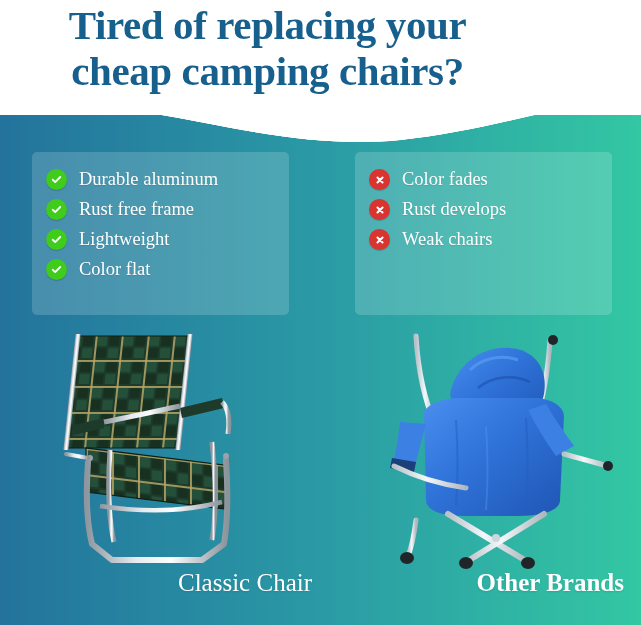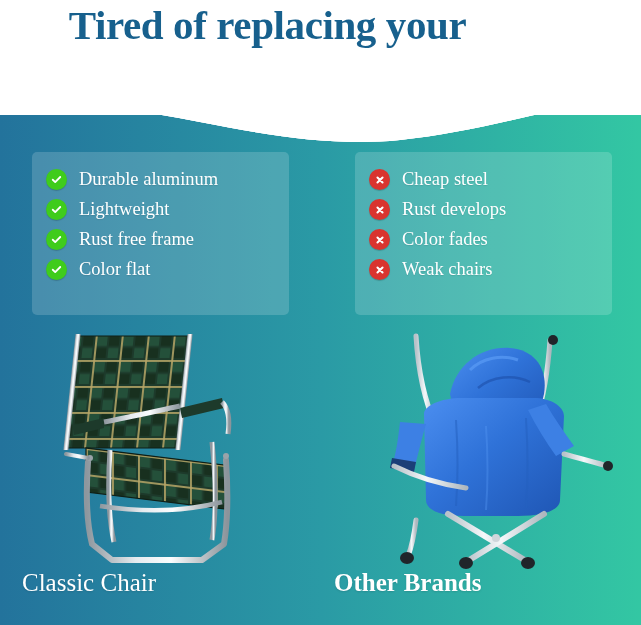--- a/index.html
+++ b/index.html
@@ -127,21 +127,21 @@
   .product svg { display: block; width: 100%; height: 100%; }
 
   
   .caption {
     position: absolute;
     z-index: 6;
     color: #ffffff;
     font-family: "Liberation Serif", "DejaVu Serif", serif;
     font-size: 25px;
     line-height: 29px;
-    text-align: left;
+    text-align: right;
     white-space: nowrap;
     text-shadow: 0 1px 2px rgba(0,0,0,0.13);
   }
   .caption-left { left: 22px; top: 568px; width: 290px; }
   .caption-right { left: 334px; top: 568px; width: 290px; font-weight: bold; }
 </style>
 </head>
 <body>
 
 <div id="infographic">
@@ -166,85 +166,78 @@
 
       <path d="M0,0 L641,0 L641,99 C630,98 618,98 600,101
                C540,112 470,133 400,140 C340,146 280,138 200,122
                C120,106 55,102 0,108 Z" fill="#ffffff"></path>
     </svg>
   </div>
 
   <div class="header-zone">
     <div class="headline">
       <span class="headline-line">Tired of replacing your</span>
+      <span class="headline-line">cheap camping chairs?</span>
     </div>
   </div>
 
   <div class="panel panel-pros">
     <ul class="feature-list">
       <li class="feature-item">
         <span class="badge badge-check">
           <svg width="13" height="13" viewBox="0 0 16 16" aria-hidden="true">
             <path d="M3.4 8.3 L6.4 11.2 L12.6 4.9" fill="none" stroke="#ffffff" stroke-width="2.3" stroke-linecap="round" stroke-linejoin="round"></path>
           </svg>
         </span>
         <span class="feature-label">Durable aluminum</span>
       </li>
       <li class="feature-item">
         <span class="badge badge-check">
           <svg width="13" height="13" viewBox="0 0 16 16" aria-hidden="true">
             <path d="M3.4 8.3 L6.4 11.2 L12.6 4.9" fill="none" stroke="#ffffff" stroke-width="2.3" stroke-linecap="round" stroke-linejoin="round"></path>
           </svg>
         </span>
-        <span class="feature-label">Lightweight</span>
+        <span class="feature-label">Rust free frame</span>
       </li>
       <li class="feature-item">
         <span class="badge badge-check">
           <svg width="13" height="13" viewBox="0 0 16 16" aria-hidden="true">
             <path d="M3.4 8.3 L6.4 11.2 L12.6 4.9" fill="none" stroke="#ffffff" stroke-width="2.3" stroke-linecap="round" stroke-linejoin="round"></path>
           </svg>
         </span>
-        <span class="feature-label">Rust free frame</span>
+        <span class="feature-label">Lightweight</span>
       </li>
       <li class="feature-item">
         <span class="badge badge-check">
           <svg width="13" height="13" viewBox="0 0 16 16" aria-hidden="true">
             <path d="M3.4 8.3 L6.4 11.2 L12.6 4.9" fill="none" stroke="#ffffff" stroke-width="2.3" stroke-linecap="round" stroke-linejoin="round"></path>
           </svg>
         </span>
         <span class="feature-label">Color flat</span>
       </li>
     </ul>
   </div>
 
   <div class="panel panel-cons">
     <ul class="feature-list">
       <li class="feature-item">
         <span class="badge badge-x">
           <svg width="12" height="12" viewBox="0 0 16 16" aria-hidden="true">
             <path d="M4.6 4.6 L11.4 11.4 M11.4 4.6 L4.6 11.4" fill="none" stroke="#ffffff" stroke-width="2.7" stroke-linecap="round"></path>
           </svg>
         </span>
-        <span class="feature-label">Cheap steel</span>
+        <span class="feature-label">Color fades</span>
       </li>
       <li class="feature-item">
         <span class="badge badge-x">
           <svg width="12" height="12" viewBox="0 0 16 16" aria-hidden="true">
             <path d="M4.6 4.6 L11.4 11.4 M11.4 4.6 L4.6 11.4" fill="none" stroke="#ffffff" stroke-width="2.7" stroke-linecap="round"></path>
           </svg>
         </span>
         <span class="feature-label">Rust develops</span>
-      </li>
-      <li class="feature-item">
-        <span class="badge badge-x">
-          <svg width="12" height="12" viewBox="0 0 16 16" aria-hidden="true">
-            <path d="M4.6 4.6 L11.4 11.4 M11.4 4.6 L4.6 11.4" fill="none" stroke="#ffffff" stroke-width="2.7" stroke-linecap="round"></path>
-          </svg>
-        </span>
-        <span class="feature-label">Color fades</span>
       </li>
       <li class="feature-item">
         <span class="badge badge-x">
           <svg width="12" height="12" viewBox="0 0 16 16" aria-hidden="true">
             <path d="M4.6 4.6 L11.4 11.4 M11.4 4.6 L4.6 11.4" fill="none" stroke="#ffffff" stroke-width="2.7" stroke-linecap="round"></path>
           </svg>
         </span>
         <span class="feature-label">Weak chairs</span>
       </li>
     </ul>

